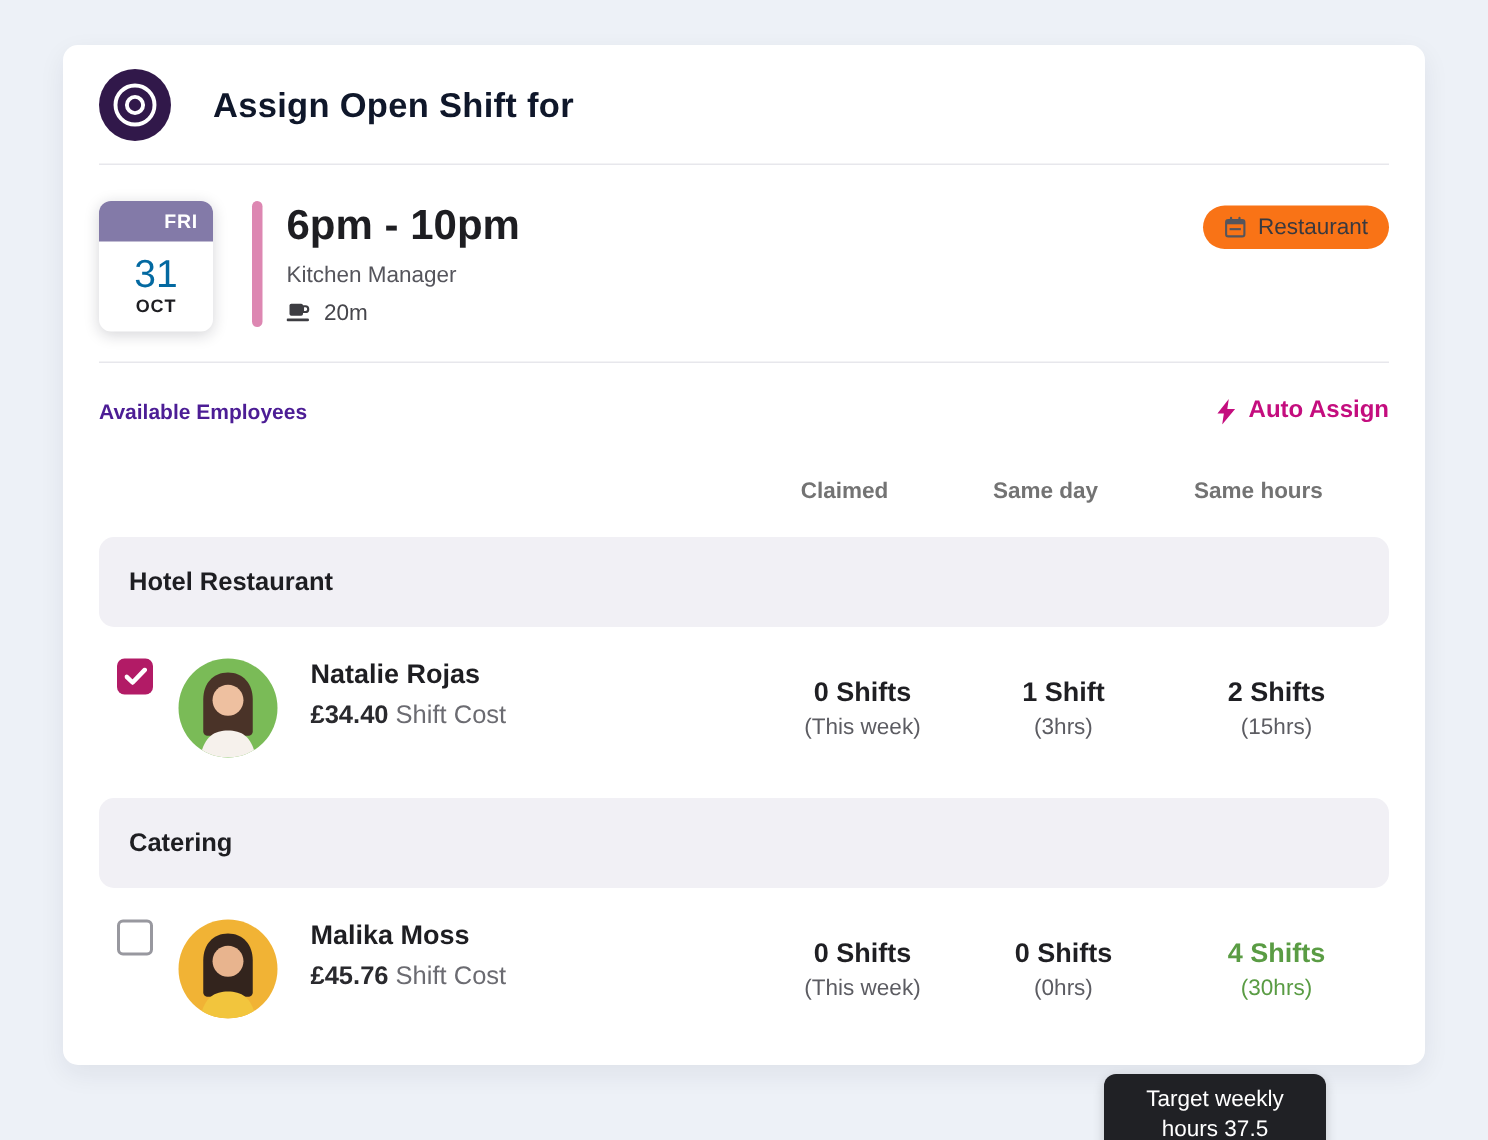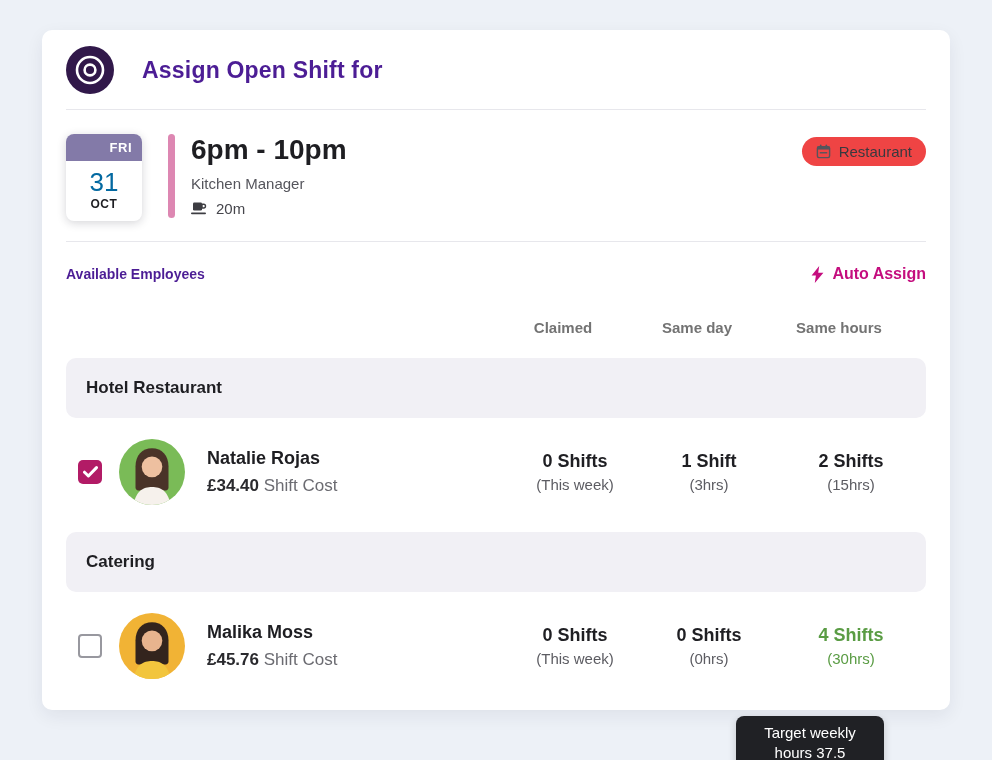--- a/index.html
+++ b/index.html
@@ -24,21 +24,21 @@
     background:#ffffff;border-radius:10px;
     box-shadow:0 6px 18px rgba(25,35,60,.07);
     padding:0 24px;
   }
   
   .card-header{
     display:flex;align-items:center;gap:28px;
     padding:16px 0 15px;border-bottom:1px solid #e7e7ec;
   }
   .target-badge{width:48px;height:48px;flex:0 0 auto;display:block}
-  .dialog-title{font-size:23px;font-weight:700;color:#4c1d95;letter-spacing:.2px}
+  .dialog-title{font-size:23px;font-weight:700;color:#0f172a;letter-spacing:.2px}
   
   .shift-row{
     display:flex;align-items:flex-start;
     padding:24px 0 20px;border-bottom:1px solid #e7e7ec;
   }
   .date-badge{
     width:76px;border-radius:8px;overflow:hidden;background:#fff;
     box-shadow:0 2px 10px rgba(20,20,40,.18);text-align:center;flex:0 0 auto;
   }
   .date-day{
@@ -50,21 +50,21 @@
   .shift-bar{
     width:7px;border-radius:4px;background:var(--shift-bar-pink);
     margin:0 16px 0 26px;height:84px;flex:0 0 auto;
   }
   .shift-time{font-size:28px;font-weight:700;color:#1e1e22;line-height:1.15}
   .shift-role{font-size:15px;color:#55555c;margin-top:9px}
   .shift-break{display:flex;align-items:center;gap:8px;margin-top:8px;font-size:15px;color:#46464c}
   .break-icon{width:17px;height:15px;display:block}
   .dept-pill{
     margin-left:auto;margin-top:3px;display:flex;align-items:center;gap:8px;
-    background:#ef4444;border-radius:16px;padding:6px 14px;
+    background:#f97316;border-radius:16px;padding:6px 14px;
     font-size:15px;color:#39393f;
   }
   .cal-icon{width:15px;height:15px;display:block}
   
   .avail-header{display:flex;align-items:center;justify-content:space-between;padding-top:23px}
   .avail-title{font-size:14px;font-weight:700;color:#4c1d95}
   .auto-select{
     display:flex;align-items:center;gap:8px;cursor:pointer;
     color:var(--accent-magenta);font-size:16px;font-weight:700;
   }
@@ -73,21 +73,21 @@
   .col-headers{margin-top:36px}
   .col-header{font-size:15px;font-weight:700;color:#737373;text-align:center}
   .list{position:relative;margin-top:22px}
   .group-header{
     height:60px;background:#f1f0f5;border-radius:10px;
     display:flex;align-items:center;padding:0 20px;
     font-size:17px;font-weight:700;color:#1e1e22;
   }
   .group-header + .row{margin-top:0}
   .row{align-items:center;padding:21px 0 21px}
-  .row-left{display:flex;align-items:center;padding-left:12px}
+  .row-left{display:flex;align-items:flex-start;padding-left:12px}
   .checkbox{
     width:24px;height:24px;border-radius:5px;flex:0 0 auto;cursor:pointer;
     display:flex;align-items:center;justify-content:center;
   }
   .checkbox.checked{background:var(--checkbox-magenta)}
   .checkbox.unchecked{background:#fff;border:2px solid #98989f;border-radius:4px}
   .check-glyph{width:15px;height:12px;display:block}
   .avatar{
     width:66px;height:66px;border-radius:50%;overflow:hidden;
     margin-left:17px;flex:0 0 auto;

